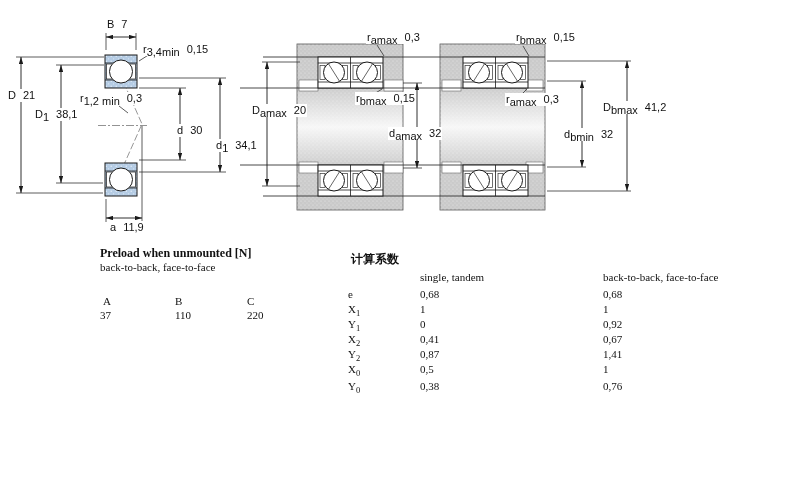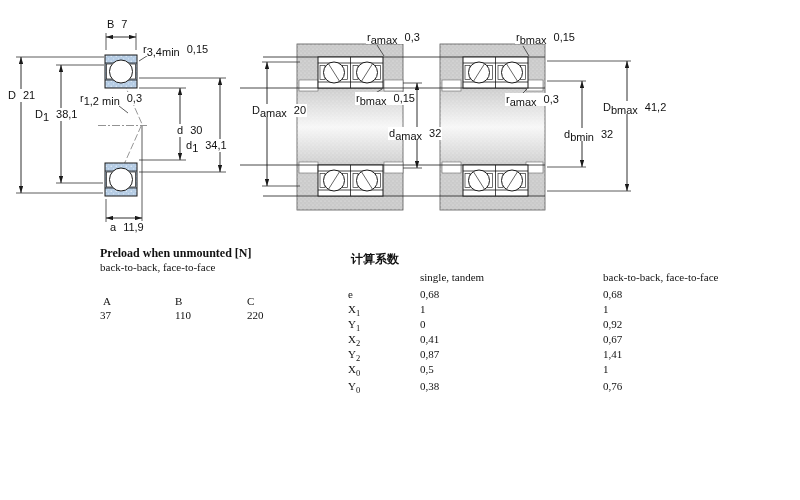--- a/index.html
+++ b/index.html
@@ -169,21 +169,21 @@
       </g>
     </g>
   </svg>
 
   <div class="lbl" style="left:106px;top:18px"><span>B</span><sub></sub><span class="val">7</span></div>
   <div class="lbl" style="left:142px;top:43px"><span>r</span><sub>3,4min</sub><span class="val">0,15</span></div>
   <div class="lbl" style="left:7px;top:89px"><span>D</span><sub></sub><span class="val">21</span></div>
   <div class="lbl" style="left:34px;top:108px"><span>D</span><sub>1</sub><span class="val">38,1</span></div>
   <div class="lbl" style="left:79px;top:92px"><span>r</span><sub>1,2 min</sub><span class="val">0,3</span></div>
   <div class="lbl" style="left:176px;top:124px"><span>d</span><sub></sub><span class="val">30</span></div>
-  <div class="lbl" style="left:185px;top:139px"><span>d</span><sub>1</sub><span class="val">34,1</span></div>
+  <div class="lbl" style="left:215px;top:139px"><span>d</span><sub>1</sub><span class="val">34,1</span></div>
   <div class="lbl" style="left:109px;top:221px"><span>a</span><sub></sub><span class="val">11,9</span></div>
 
   <div class="lbl" style="left:366px;top:31px"><span>r</span><sub>amax</sub><span class="val">0,3</span></div>
   <div class="lbl" style="left:355px;top:92px"><span>r</span><sub>bmax</sub><span class="val">0,15</span></div>
   <div class="lbl" style="left:251px;top:104px"><span>D</span><sub>amax</sub><span class="val">20</span></div>
   <div class="lbl" style="left:388px;top:127px"><span>d</span><sub>amax</sub><span class="val">32</span></div>
 
   <div class="lbl" style="left:515px;top:31px"><span>r</span><sub>bmax</sub><span class="val">0,15</span></div>
   <div class="lbl" style="left:505px;top:93px"><span>r</span><sub>amax</sub><span class="val">0,3</span></div>
   <div class="lbl" style="left:602px;top:101px"><span>D</span><sub>bmax</sub><span class="val">41,2</span></div>

